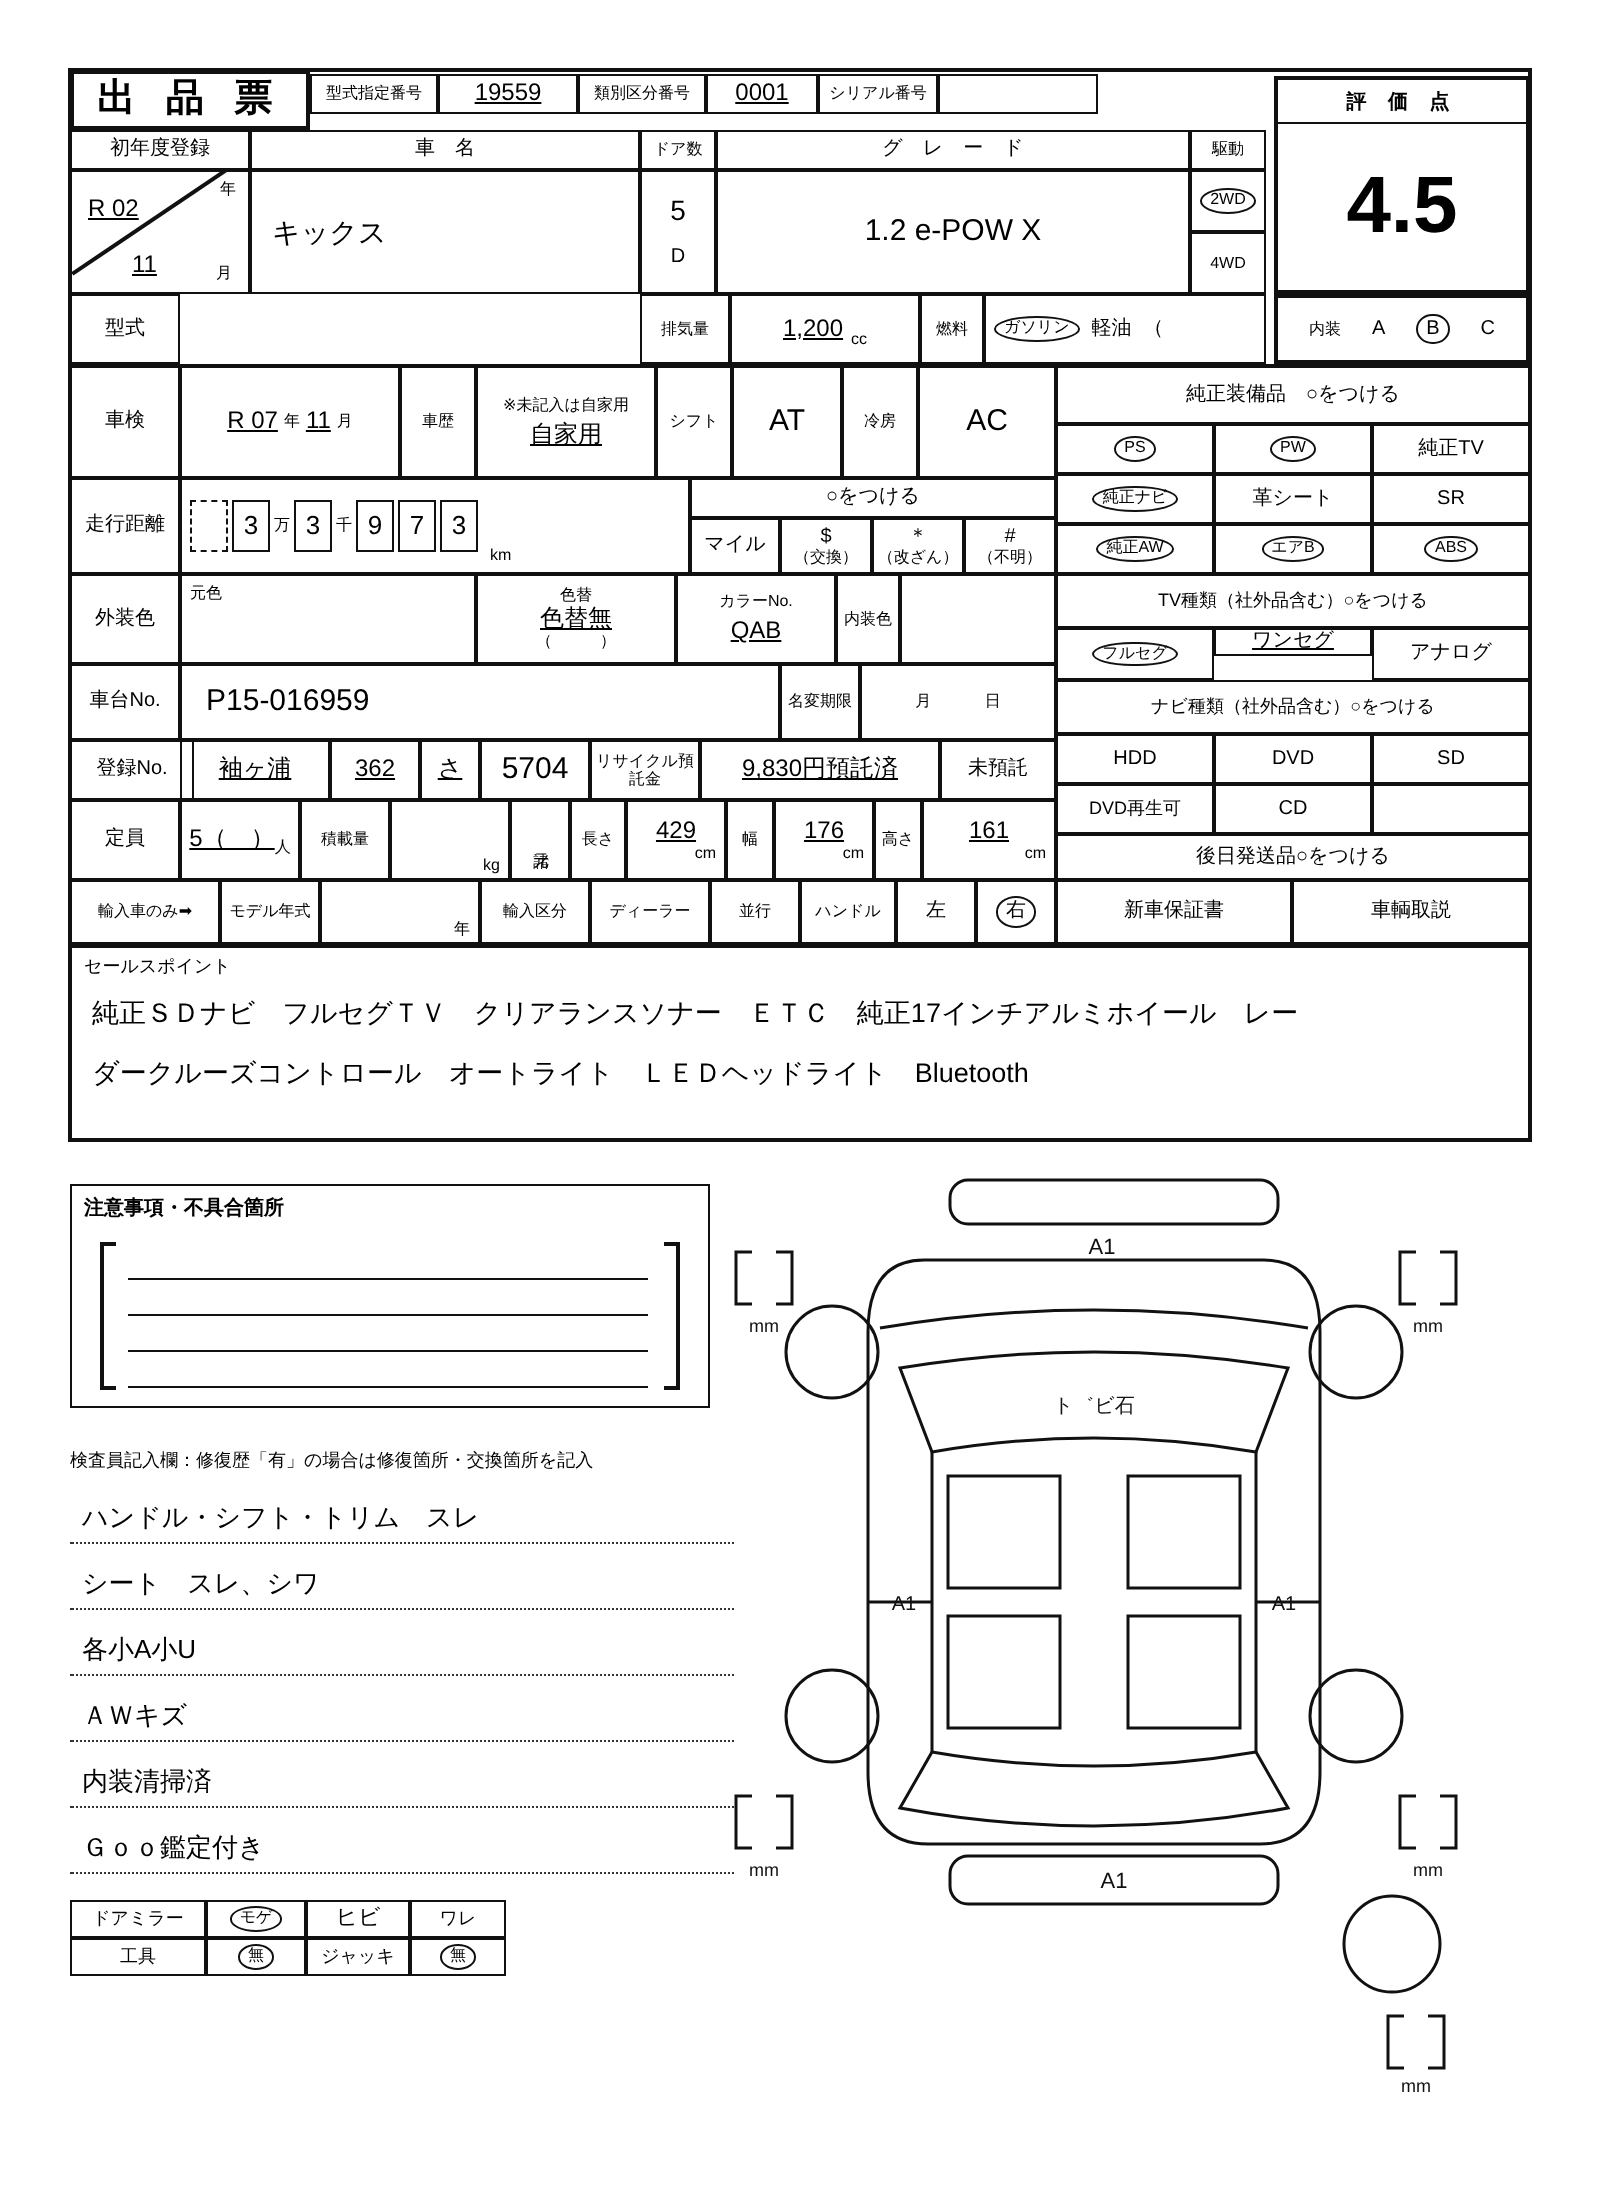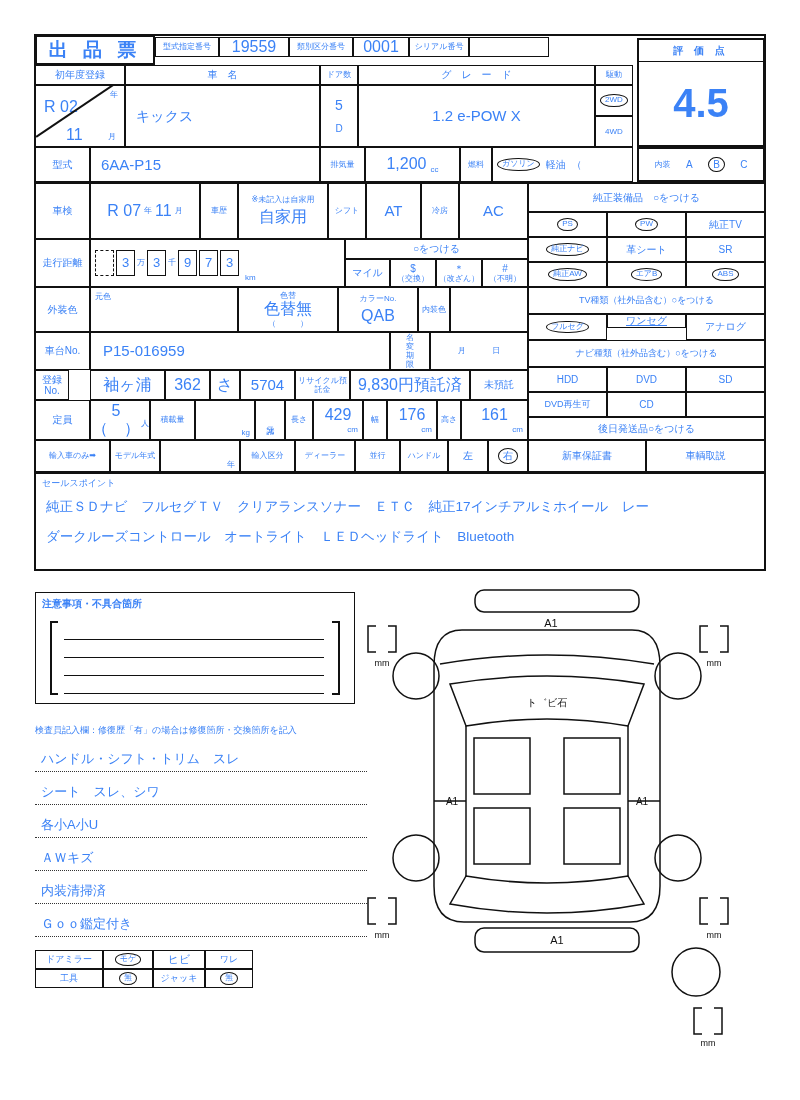--- a/index.html
+++ b/index.html
@@ -1,28 +1,28 @@
 <!DOCTYPE html>
 <html><head>
 <meta charset="utf-8">
 <style>
   html,body{margin:0;padding:0;background:#e8e8e8;}
-  #sheet{position:relative;width:800px;height:1100px;background:#fff;color:#3b82f6;
+  #sheet{position:relative;width:800px;height:1100px;background:#fff;color:#000000;
          font-family:"Liberation Sans","DejaVu Sans",sans-serif;}
   .c{position:absolute;box-sizing:border-box;border:1px solid #111;display:flex;
      align-items:center;justify-content:center;overflow:hidden;line-height:1.15;text-align:center;}
   .abs{position:absolute;box-sizing:border-box;}
   .col{flex-direction:column;}
   .l{justify-content:flex-start;padding-left:4px;text-align:left;}
   .r{justify-content:flex-end;padding-right:4px;}
   .top{align-items:flex-start;padding-top:4px;gap:36px;}
   .bot{align-items:flex-end;padding-bottom:2px;}
   .xs{font-size:8px;}
   .sm{font-size:10px;}
-  .md{font-size:16px;}
+  .md{font-size:12px;text-decoration:underline;}
   .lg{font-size:15px;}
   .bold{font-weight:bold;}
   .b2{border-width:2px;}
   .wrap{word-break:break-all;}
   .vert{writing-mode:vertical-rl;text-orientation:upright;}
   .circ{display:inline-block;border:1.5px solid #111;border-radius:50%;padding:0 4px;line-height:1.35;}
   .dbx{width:19px;height:26px;border:1px solid #111;display:inline-flex;align-items:center;
        justify-content:center;font-size:13px;box-sizing:border-box;}
   .hline{position:absolute;border-top:1.2px solid #111;}
   .insp{position:absolute;left:35px;width:332px;height:24px;border-bottom:1.5px dotted #333;
@@ -71,21 +71,20 @@
     <span style="font-size:14px;">5</span>
     <span class="sm" style="margin-top:10px;">D</span>
   </div>
   <div class="c lg" style="left:358px;top:85px;width:237px;height:62px;">1.2 e-POW X</div>
   <div class="c" style="left:595px;top:85px;width:38px;height:31px;">
     <span class="circ xs">2WD</span>
   </div>
   <div class="c xs" style="left:595px;top:116px;width:38px;height:31px;">4WD</div>
 
   <div class="c sm" style="left:35px;top:147px;width:55px;height:35px;">型式</div>
-  <div class="c lg l" style="left:90px;top:147px;width:230px;height:35px;padding-left:10px;">6AA-P15</div>
   <div class="c xs" style="left:320px;top:147px;width:45px;height:35px;">排気量</div>
   <div class="c" style="left:365px;top:147px;width:95px;height:35px;">
     <span class="md">1,200</span>
     <span class="xs" style="margin:10px 0 0 4px;">cc</span>
   </div>
   <div class="c xs" style="left:460px;top:147px;width:32px;height:35px;">燃料</div>
   <div class="c l" style="left:492px;top:147px;width:141px;height:35px;gap:6px;">
     <span class="circ xs">ガソリン</span>
     <span class="sm">軽油</span>
     <span class="sm">（</span>
@@ -177,35 +176,35 @@
 
   <div class="c xs" style="left:528px;top:287px;width:237px;height:27px;font-size:9px;">TV種類（社外品含む）○をつける</div>
   <div class="c" style="left:528px;top:314px;width:79px;height:26px;">
       <span class="circ xs">フルセグ</span>
     </div>
   <div class="c sm" style="left:607px;top:314px;width:79px;height:14px;text-decoration:underline;">ワンセグ</div>
   <div class="c sm" style="left:686px;top:314px;width:79px;height:26px;">アナログ</div>
 
   <div class="c sm" style="left:35px;top:332px;width:55px;height:38px;">車台No.</div>
   <div class="c lg l" style="left:90px;top:332px;width:300px;height:38px;padding-left:12px;">P15-016959</div>
-  <div class="c xs wrap" style="left:390px;top:332px;width:40px;height:38px;padding:16px;">名変期限</div>
+  <div class="c xs wrap" style="left:390px;top:332px;width:40px;height:38px;padding:2px;">名変期限</div>
   <div class="c" style="left:430px;top:332px;width:98px;height:38px;justify-content:space-evenly;">
     <span class="xs">月</span>
     <span class="xs">日</span>
   </div>
 
   <div class="c xs" style="left:528px;top:340px;width:237px;height:27px;font-size:9px;">ナビ種類（社外品含む）○をつける</div>
   <div class="c sm" style="left:528px;top:367px;width:79px;height:25px;">HDD</div>
   <div class="c sm" style="left:607px;top:367px;width:79px;height:25px;">DVD</div>
   <div class="c sm" style="left:686px;top:367px;width:79px;height:25px;">SD</div>
   <div class="c sm" style="left:528px;top:392px;width:79px;height:25px;font-size:9px;">DVD再生可</div>
   <div class="c sm" style="left:607px;top:392px;width:79px;height:25px;">CD</div>
   <div class="c" style="left:686px;top:392px;width:79px;height:25px;"></div>
 
-  <div class="c sm" style="left:35px;top:370px;width:34px;height:30px;">登録No.</div>
+  <div class="c sm" style="left:35px;top:370px;width:62px;height:30px;">登録No.</div>
   <div class="c md" style="left:90px;top:370px;width:75px;height:30px;">袖ヶ浦</div>
   <div class="c md" style="left:165px;top:370px;width:45px;height:30px;">362</div>
   <div class="c md" style="left:210px;top:370px;width:30px;height:30px;">さ</div>
   <div class="c lg" style="left:240px;top:370px;width:55px;height:30px;">5704</div>
   <div class="c xs wrap" style="left:295px;top:370px;width:55px;height:30px;padding:1px;">リサイクル預託金</div>
   <div class="c md" style="left:350px;top:370px;width:120px;height:30px;">9,830円預託済</div>
   <div class="c sm" style="left:470px;top:370px;width:58px;height:30px;">未預託</div>
 
   <div class="c sm" style="left:35px;top:400px;width:55px;height:40px;">定員</div>
   <div class="c" style="left:90px;top:400px;width:60px;height:40px;">

